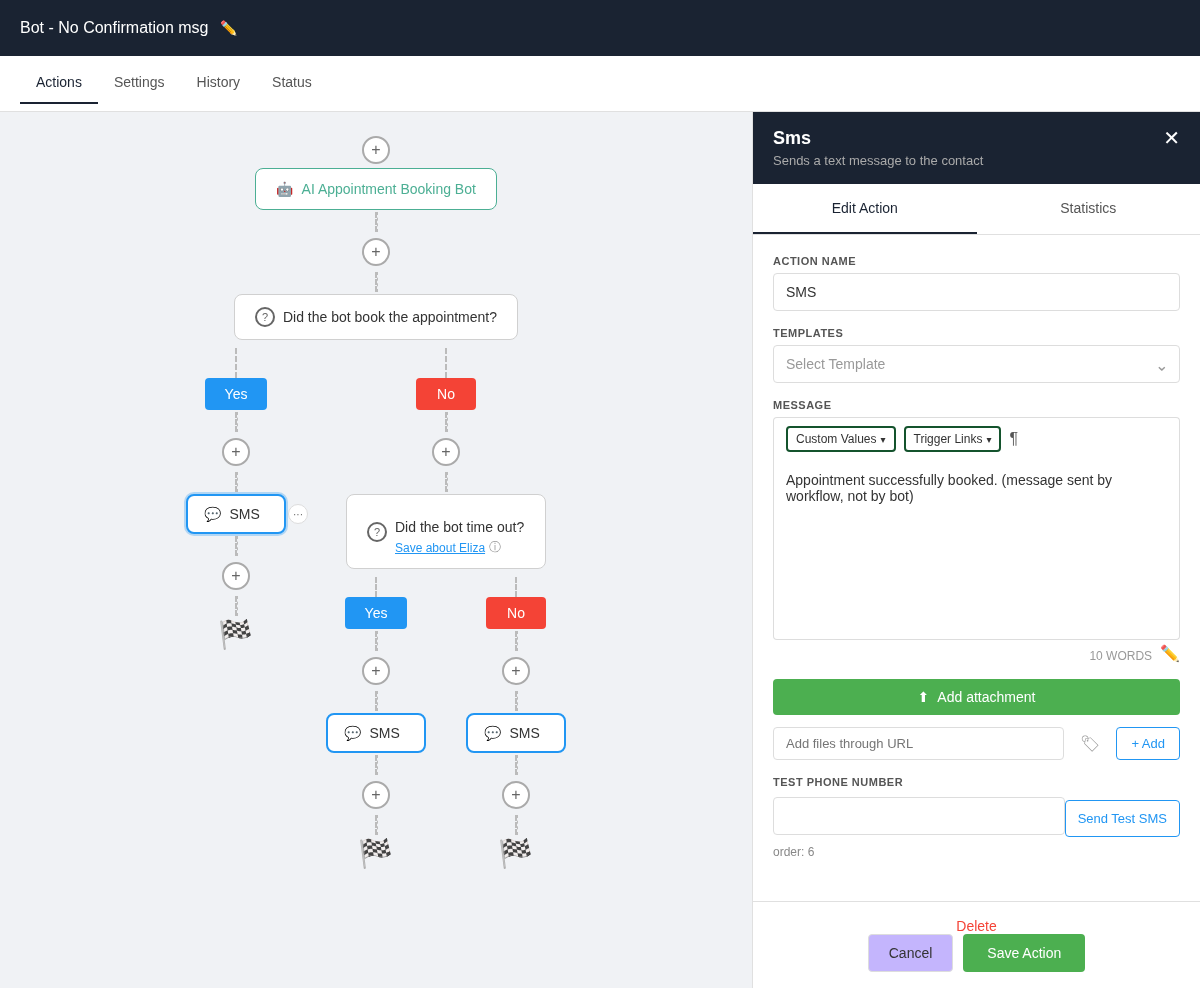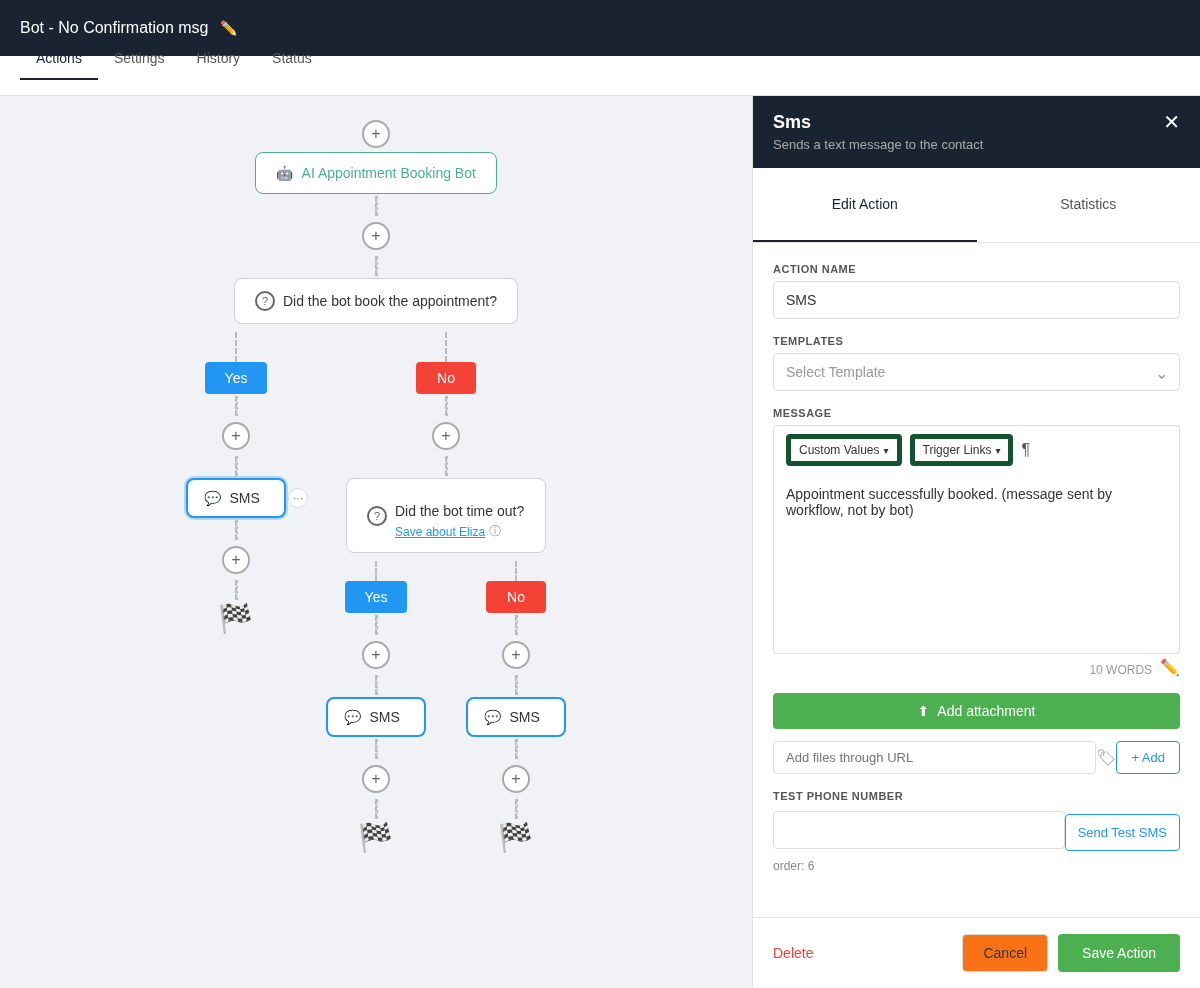--- a/index.html
+++ b/index.html
@@ -4,21 +4,21 @@
   <style>
     * { box-sizing: border-box; margin: 0; padding: 0; }
     body { font-family: -apple-system, BlinkMacSystemFont, 'Segoe UI', sans-serif; background: #f5f5f5; display: flex; flex-direction: column; height: 988px; width: 1200px; overflow: hidden; }
 
     
     .top-bar { background: #1a2332; color: white; padding: 0 20px; height: 56px; display: flex; align-items: center; gap: 12px; flex-shrink: 0; }
     .top-bar-title { font-size: 16px; font-weight: 500; color: white; }
     .edit-icon { color: #aaa; cursor: pointer; font-size: 14px; }
 
     
-    .nav-tabs { background: white; border-bottom: 1px solid #e0e0e0; display: flex; padding: 16px 20px; height: 40px; align-items: flex-end; flex-shrink: 0; }
+    .nav-tabs { background: white; border-bottom: 1px solid #e0e0e0; display: flex; padding: 8px 20px; height: 56px; align-items: flex-end; flex-shrink: 0; }
     .nav-tab { padding: 12px 16px; font-size: 14px; color: #555; cursor: pointer; border-bottom: 2px solid transparent; margin-bottom: -1px; }
     .nav-tab.active { color: #1a2332; border-bottom: 2px solid #1a2332; font-weight: 500; }
 
     
     .main-area { display: flex; flex: 1; overflow: hidden; }
 
     
     .canvas { flex: 1; background: #f0f2f5; overflow: auto; position: relative; display: flex; justify-content: center; }
     .flow-container { padding: 20px; min-width: 600px; display: flex; flex-direction: column; align-items: center; }
 
@@ -49,62 +49,62 @@
 
     
     .right-panel { width: 448px; background: white; border-left: 1px solid #e0e0e0; display: flex; flex-direction: column; flex-shrink: 0; }
 
     .panel-header { background: #1a2332; color: white; padding: 16px 20px; display: flex; justify-content: space-between; align-items: flex-start; }
     .panel-title { font-size: 18px; font-weight: 600; }
     .panel-subtitle { font-size: 13px; color: #aaa; margin-top: 4px; }
     .close-btn { color: white; font-size: 20px; cursor: pointer; background: none; border: none; line-height: 1; }
 
     .panel-tabs { display: flex; border-bottom: 1px solid #e0e0e0; }
-    .panel-tab { flex: 1; padding: 28px; text-align: center; font-size: 14px; color: #555; cursor: pointer; border-bottom: 2px solid transparent; }
+    .panel-tab { flex: 1; padding: 16px; text-align: center; font-size: 14px; color: #555; cursor: pointer; border-bottom: 2px solid transparent; }
     .panel-tab.active { color: #1a2332; border-bottom: 2px solid #1a2332; font-weight: 500; }
 
     .panel-content { flex: 1; overflow-y: auto; padding: 20px; }
 
     .field-label { font-size: 11px; font-weight: 600; color: #555; text-transform: uppercase; letter-spacing: 0.5px; margin-bottom: 6px; }
 
     .text-input { width: 100%; border: 1px solid #ddd; border-radius: 4px; padding: 10px 12px; font-size: 14px; color: #333; outline: none; }
 
     .select-input { width: 100%; border: 1px solid #ddd; border-radius: 4px; padding: 10px 12px; font-size: 14px; color: #999; background: white; appearance: none; cursor: pointer; display: flex; justify-content: space-between; align-items: center; }
 
     .select-wrapper { position: relative; }
     .select-wrapper::after { content: '⌃'; position: absolute; right: 12px; top: 50%; transform: translateY(-50%) rotate(180deg); color: #999; pointer-events: none; }
 
     .message-section { margin-top: 16px; }
     .message-toolbar { border: 1px solid #ddd; border-bottom: none; border-radius: 4px 4px 0 0; padding: 8px 12px; display: flex; align-items: center; gap: 8px; background: white; }
-    .toolbar-btn { background: none; border: 5px solid #14532d; border-radius: 4px; padding: 4px 8px; font-size: 12px; color: #333; cursor: pointer; display: flex; align-items: center; gap: 4px; }
+    .toolbar-btn { background: none; border: 2px solid #14532d; border-radius: 4px; padding: 4px 8px; font-size: 12px; color: #333; cursor: pointer; display: flex; align-items: center; gap: 4px; }
     .toolbar-btn .chevron { font-size: 10px; }
     .para-icon { font-size: 16px; color: #555; cursor: pointer; }
 
     .message-textarea { width: 100%; border: 1px solid #ddd; border-top: none; border-radius: 0 0 4px 4px; padding: 12px; font-size: 14px; color: #333; min-height: 180px; resize: none; outline: none; font-family: inherit; }
     .word-count { text-align: right; font-size: 12px; color: #999; margin-top: 4px; }
     .edit-icon-small { color: #999; cursor: pointer; margin-left: 4px; }
 
     .add-attachment-btn { background: #4caf50; color: white; border: none; border-radius: 4px; padding: 10px 20px; font-size: 14px; cursor: pointer; width: 100%; display: flex; align-items: center; justify-content: center; gap: 8px; margin-top: 16px; }
 
-    .url-row { display: flex; gap: 0; margin-top: 12px; align-items: center; }
+    .url-row { display: flex; gap: 16px; margin-top: 12px; align-items: center; }
     .url-input { flex: 1; border: 1px solid #ddd; border-radius: 4px; padding: 8px 12px; font-size: 13px; color: #999; outline: none; }
     .tag-icon { color: #999; font-size: 16px; }
     .add-btn { border: 1px solid #2196f3; color: #2196f3; background: white; border-radius: 4px; padding: 8px 14px; font-size: 13px; cursor: pointer; }
 
     .test-section { margin-top: 16px; }
     .test-input { width: 100%; border: 1px solid #ddd; border-radius: 4px; padding: 10px 12px; font-size: 14px; outline: none; }
     .send-test-btn { width: 100%; border: 1px solid #ddd; border-radius: 4px; padding: 10px; font-size: 14px; background: white; color: #333; cursor: pointer; margin-top: 6px; }
 
     .meta-info { font-size: 12px; color: #888; margin-top: 8px; }
 
     
-    .panel-footer { border-top: 1px solid #e0e0e0; padding: 16px 20px; display: flex; justify-content: space-between; align-items: center; background: white; }
+    .panel-footer { border-top: 1px solid #e0e0e0; padding: 16px 20px; display: flex; justify-content: space-between; align-items: center; background: white; flex-direction: column; }
     .delete-btn { color: #f44336; background: none; border: none; font-size: 14px; cursor: pointer; }
     .footer-right { display: flex; gap: 10px; }
-    .cancel-btn { background: #f97316; border: 1px solid #ddd; border-radius: 4px; padding: 10px 20px; font-size: 14px; cursor: pointer; color: #333; }
+    .cancel-btn { background: #c4b5fd; border: 1px solid #ddd; border-radius: 4px; padding: 10px 20px; font-size: 14px; cursor: pointer; color: #333; }
     .save-btn { background: #4caf50; color: white; border: none; border-radius: 4px; padding: 10px 24px; font-size: 14px; cursor: pointer; font-weight: 500; }
 
     .chat-icon { color: #2196f3; }
     .robot-icon { color: #4caf94; }
   </style>
 </head>
 <body>
 
 <div class="top-bar">
   <span class="top-bar-title">Bot - No Confirmation msg</span>

